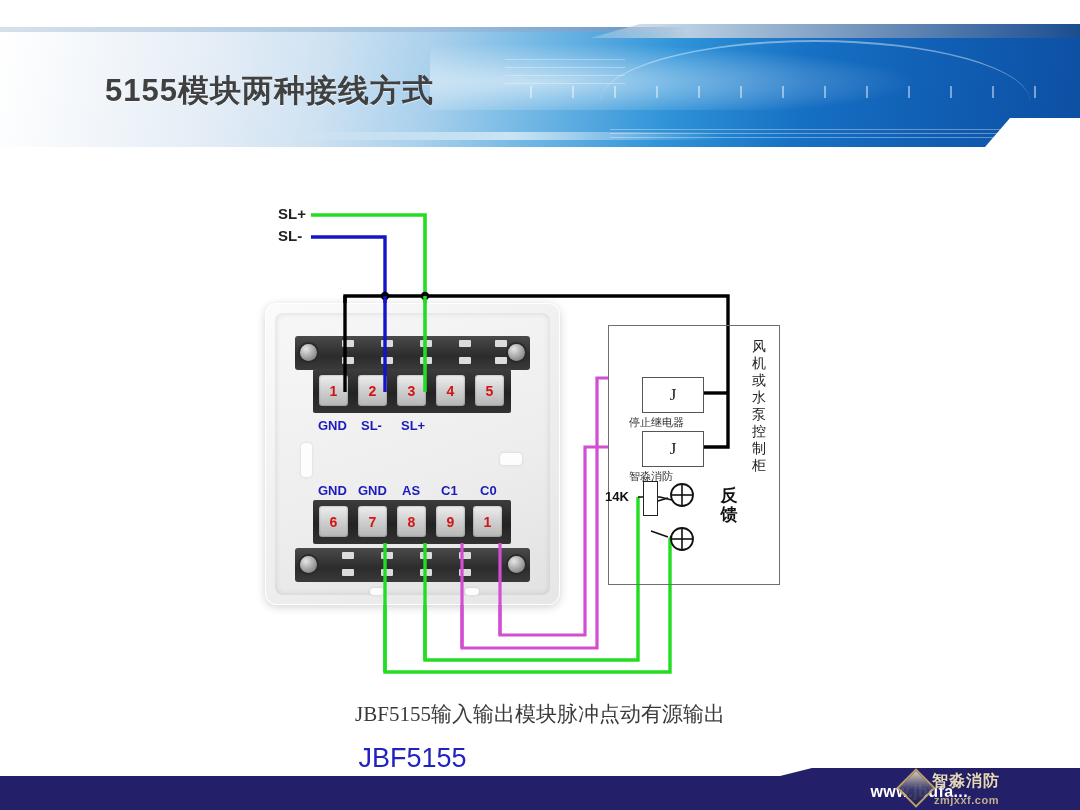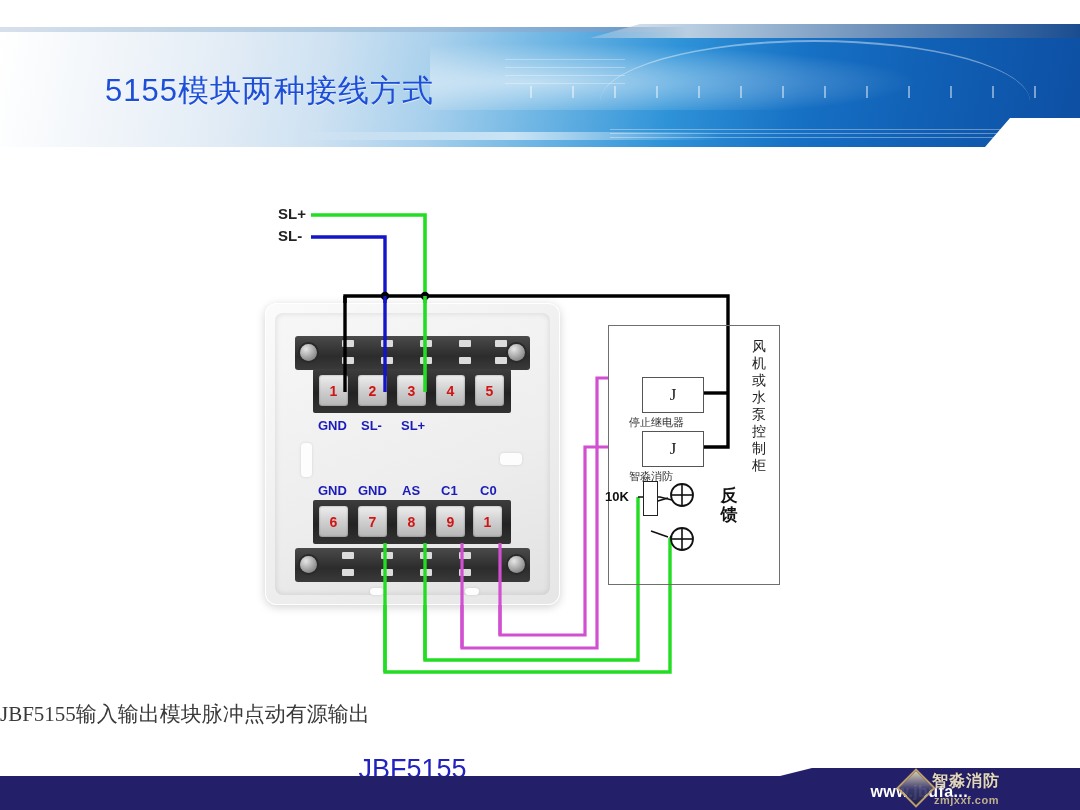--- a/index.html
+++ b/index.html
@@ -50,21 +50,21 @@
     background:repeating-linear-gradient(90deg,rgba(255,255,255,.45) 0 2px, rgba(255,255,255,0) 2px 42px);}
   .banner-ticks2{position:absolute;left:505px;top:58px;width:120px;height:26px;pointer-events:none;
     background:repeating-linear-gradient(0deg,rgba(255,255,255,.5) 0 1px, rgba(255,255,255,0) 1px 8px);opacity:.6;}
   .banner-streak{position:absolute;left:610px;top:128px;width:420px;height:10px;pointer-events:none;
     background:repeating-linear-gradient(0deg,rgba(255,255,255,.35) 0 1px, rgba(255,255,255,0) 1px 4px);}
   .banner-streak2{position:absolute;left:300px;top:132px;width:420px;height:8px;pointer-events:none;
     background:linear-gradient(90deg,rgba(255,255,255,0),rgba(255,255,255,.6),rgba(255,255,255,0));}
 
   .slide-title{
     position:absolute;left:105px;top:70px;
-    font-size:31px;font-weight:normal;color:#1d4ed8;letter-spacing:1px;
+    font-size:31px;font-weight:bold;color:#404040;letter-spacing:1px;
     white-space:nowrap;
     text-shadow:0 1px 0 rgba(255,255,255,.6);
   }
 
   
   .footer-bar{
     position:absolute;left:0;bottom:0;width:1080px;height:42px;
     background:#232069;
     -webkit-clip-path:polygon(0 8px, 780px 8px, 812px 0, 1080px 0, 1080px 42px, 0 42px);
     clip-path:polygon(0 8px, 780px 8px, 812px 0, 1080px 0, 1080px 42px, 0 42px);
@@ -85,21 +85,21 @@
     text-shadow:0 0 2px rgba(0,0,0,.6);
   }
   .wm-en{
     position:absolute;left:34px;bottom:2px;
     font-size:11px;font-weight:bold;color:#cdbb8e;letter-spacing:.5px;white-space:nowrap;
   }
 
   
   #diagram{position:absolute;left:0;top:0;width:1080px;height:810px;}
   .caption{
-    position:absolute;left:0;top:700px;width:1080px;
+    position:absolute;left:0;top:700px;width:1080px;text-align:center;
     font-family:"Liberation Serif","DejaVu Serif",serif;
     font-size:21px;color:#3a3a3a;
   }
 
   
   .module{
     position:absolute;left:265px;top:303px;width:295px;height:302px;
     background:linear-gradient(145deg,#fbfbfb 0%,#f0f0f0 45%,#e6e6e6 100%);
     border-radius:12px;
     box-shadow:0 2px 10px rgba(0,0,0,.18), inset 0 0 0 1px #fff;
@@ -275,21 +275,21 @@
           </div>
         <div class="screwterm" style="left:162px;">
             <span>5</span>
           </div>
       </div>
       <div class="pinlabel" style="left:53px;top:115px;">GND</div>
       <div class="pinlabel" style="left:96px;top:115px;">SL-</div>
       <div class="pinlabel" style="left:136px;top:115px;">SL+</div>
 
       <div class="modname-bg"></div>
-      <div class="modname" style="top:451px;">JBF5155</div>
+      <div class="modname" style="top:440px;">JBF5155</div>
 
       <div class="pinlabel" style="left:53px;top:180px;">GND</div>
       <div class="pinlabel" style="left:93px;top:180px;">GND</div>
       <div class="pinlabel" style="left:137px;top:180px;">AS</div>
       <div class="pinlabel" style="left:176px;top:180px;">C1</div>
       <div class="pinlabel" style="left:215px;top:180px;">C0</div>
 
       <div class="termblock" style="left:48px;top:197px;width:198px;">
         <div class="screwterm" style="left:6px;">
             <span>6</span>
@@ -341,21 +341,21 @@
       <div class="relaylabel" style="left:20px;top:89px;">停止继电器</div>
 
       <div class="relay" style="left:33px;top:105px;">
         <span>J</span>
       </div>
       <div class="relaylabel" style="left:20px;top:143px;">智淼消防</div>
 
       <div class="cabtext">风机或水泵控制柜</div>
 
       <div class="resistor" style="left:34px;top:155px;"></div>
-      <div class="reslabel" style="left:-4px;top:163px;">10K</div>
+      <div class="reslabel" style="left:-4px;top:163px;">14K</div>
       <div class="fblabel" style="left:110px;top:160px;font-weight:bold;">反馈</div>
     </div>
 
     <div class="caption">JBF5155输入输出模块脉冲点动有源输出</div>
   </div>
 
   <div class="footer-bar"></div>
   <div class="footer-url">www.jbufa...</div>
   <div class="wm">
     <div class="wm-diamond"></div>

